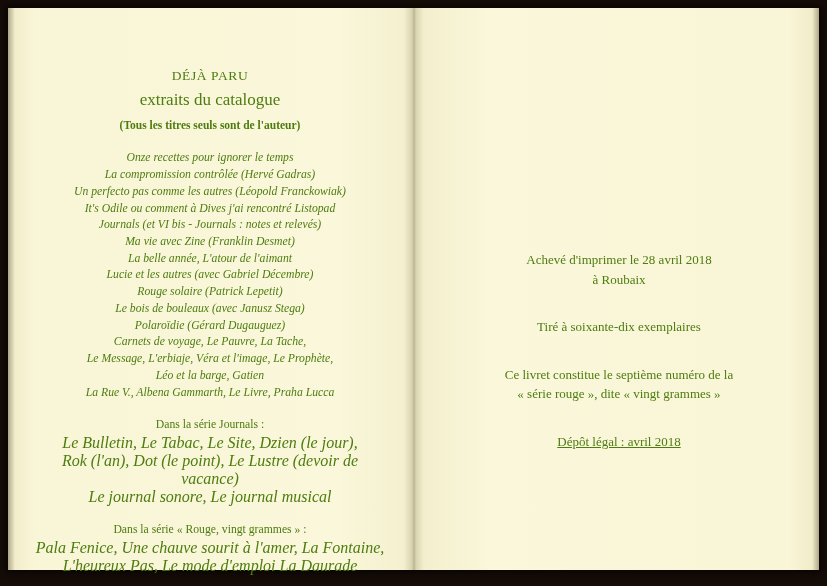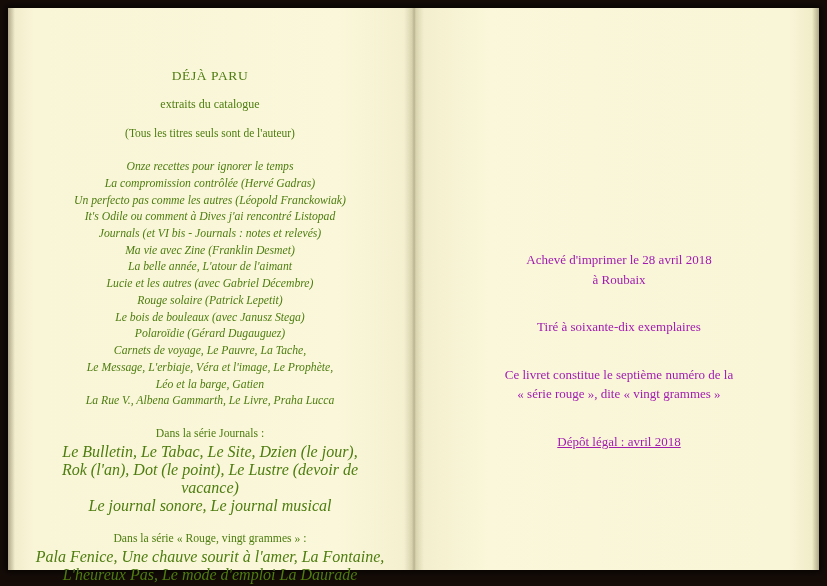--- a/index.html
+++ b/index.html
@@ -88,28 +88,29 @@
     color: #4d7c0f;
   }
   .heading {
     font-size: 13.5px;
     letter-spacing: 0.6px;
     font-weight: normal;
     margin: 0 0 2px 0;
     font-variant: small-caps;
   }
   .subheading {
-    font-size: 12px;
-    margin: 12px;
+    font-size: 17px;
+    margin: 4px;
     line-height: 1.45;
   }
   .subheading2 {
     font-size: 11.5px;
     margin: 0 0 12px 0;
     line-height: 1.45;
+    font-weight: bold;
   }
 
   .block {
     margin-top: 17px;
   }
   .block .line {
     font-size: 11.7px;
     line-height: 1.43;
     white-space: nowrap;
   }
@@ -121,21 +122,21 @@
     margin-top: 16px;
   }
 
   
   .right-content {
     position: absolute;
     left: 436px;
     top: 242px;
     width: 350px;
     text-align: center;
-    color: #a21caf;
+    color: #4d7c0f;
   }
   .right-content .para {
     font-size: 13px;
     line-height: 1.5;
     margin: 0 0 28px 0;
   }
   .right-content .para.last { margin-bottom: 0; text-decoration: underline; }
   .right-content .para .l { display: block; }
 </style>
 </head>

